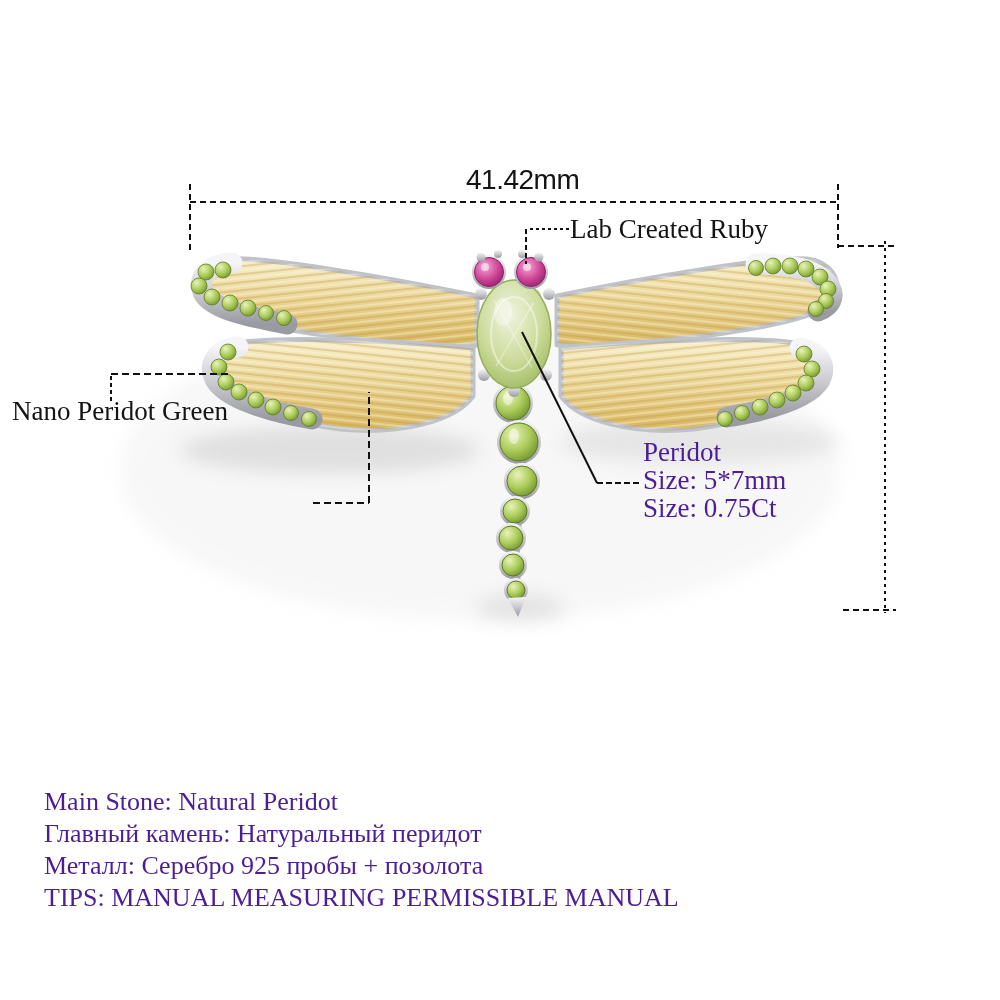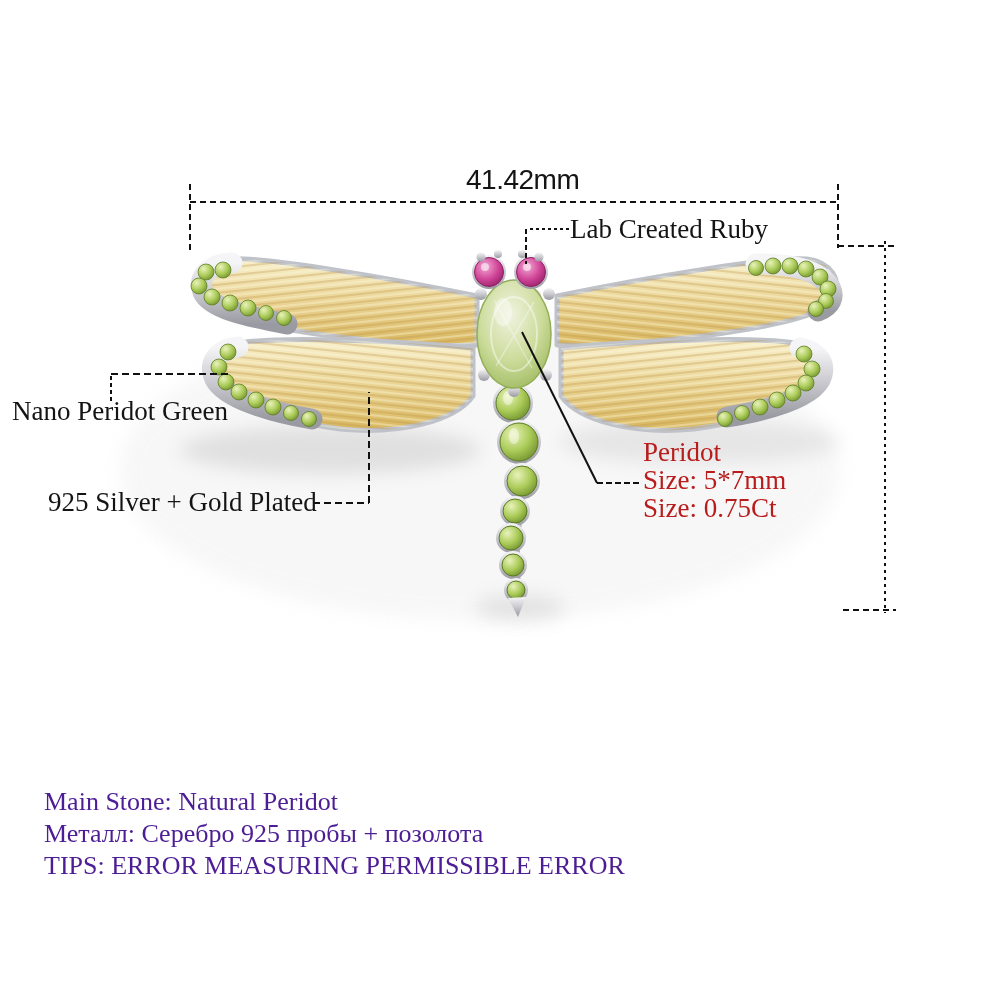--- a/index.html
+++ b/index.html
@@ -2,21 +2,21 @@
 <html><head>
 <meta charset="utf-8">
 <style>
   html,body{margin:0;padding:0;background:#ffffff;}
   .canvas{position:relative;width:896px;height:1000px;background:#ffffff;overflow:hidden;}
   svg.art{position:absolute;left:0;top:0;width:1000px;height:1000px;}
   .lbl{position:absolute;color:#141414;white-space:nowrap;}
   .serif{font-family:"Liberation Serif",serif;font-size:27px;line-height:28px;}
   .sans{font-family:"Liberation Sans",sans-serif;font-size:28px;letter-spacing:-0.5px;}
   .sans.small{font-size:26px;margin-top:10px;}
-  .peridot-block div{font-family:"Liberation Serif",serif;font-size:27px;line-height:28px;color:#b91c1c;}
+  .peridot-block div{font-family:"Liberation Serif",serif;font-size:27px;line-height:28px;color:#4c1d95;}
   .specs{position:absolute;left:44px;top:786px;}
   .specs .spec{font-family:"Liberation Serif",serif;font-size:26px;line-height:32px;color:#4c1d95;white-space:nowrap;}
   .pav{fill:url(#gStone);stroke:#5f7d26;stroke-width:0.8;}
   .pavback{fill:url(#gSilver);stroke:none;}
   .tailstone{fill:url(#gStone);stroke:#5a7a24;stroke-width:1;}
   .dimline{stroke:#111;stroke-width:2;fill:none;}
   .leader{stroke:#111;stroke-width:2;fill:none;}
 </style>
 </head>
 <body>
@@ -210,27 +210,27 @@
     <g>
       <path class="leader" d="M 522 332 L 597 483" stroke-width="1.8"></path>
       <path class="leader" d="M 597 483 H 641" stroke-dasharray="6 3"></path>
     </g>
   </svg>
 
   <div class="lbl sans" style="left:466px;top:164px;">41.42mm</div>
   <div class="lbl sans small" style="left:895px;top:419px;">23.43mm</div>
   <div class="lbl serif" style="left:12px;top:397px;">Nano Peridot Green</div>
   <div class="lbl serif" style="left:570px;top:215px;">Lab Created Ruby</div>
-  <div class="lbl serif" style="left:48px;top:488px;">925 Silver + Gold Plated</div>
 
   <div class="lbl peridot-block" style="left:643px;top:438px;">
     <div>Peridot</div>
     <div>Size: 5*7mm</div>
     <div>Size: 0.75Ct</div>
   </div>
 
   <div class="specs">
     <div class="spec">Main Stone: Natural Peridot</div>
+    <div class="spec">Главный камень: Натуральный перидот</div>
     <div class="spec">Металл: Серебро 925 пробы + позолота</div>
-    <div class="spec">TIPS: ERROR MEASURING PERMISSIBLE ERROR</div>
+    <div class="spec">TIPS: MANUAL MEASURING PERMISSIBLE MANUAL</div>
   </div>
 
 </div>
 
 </body></html>

